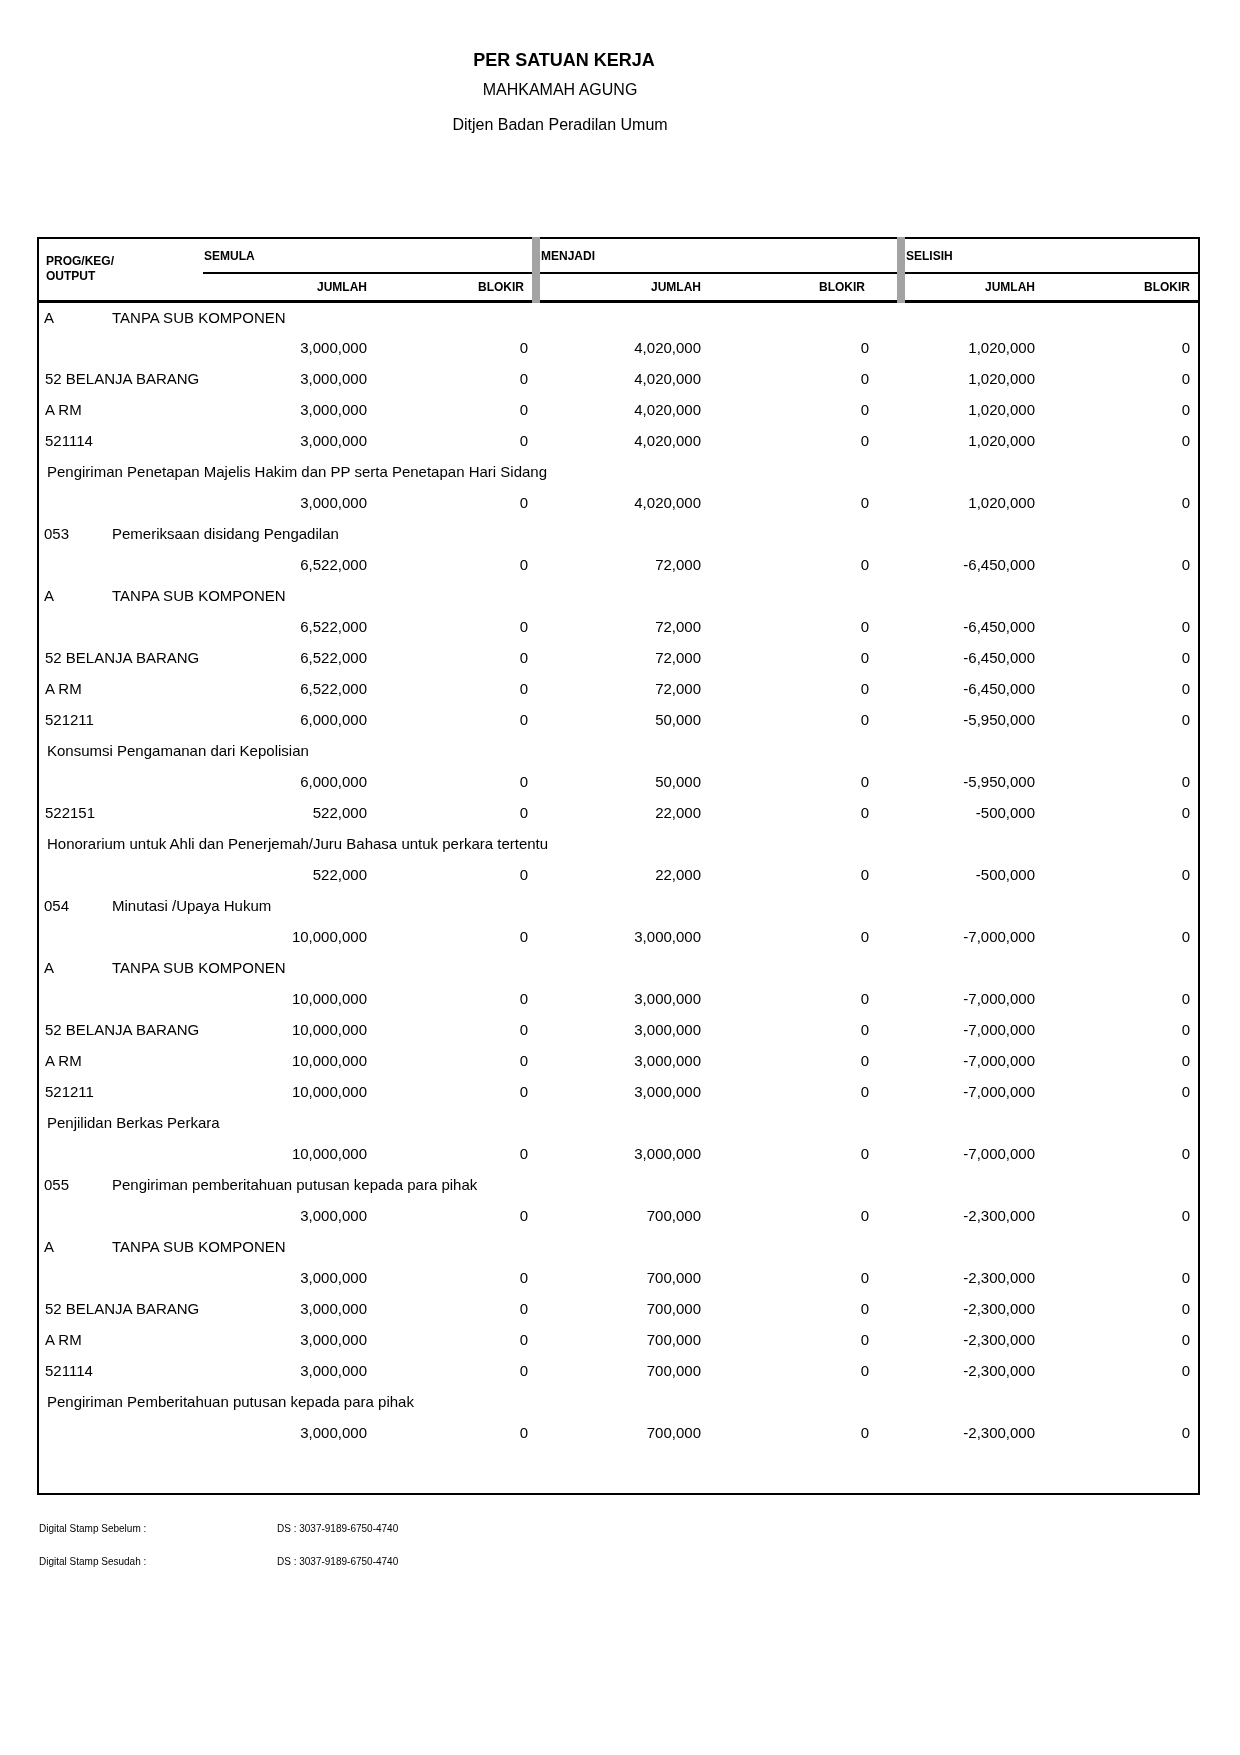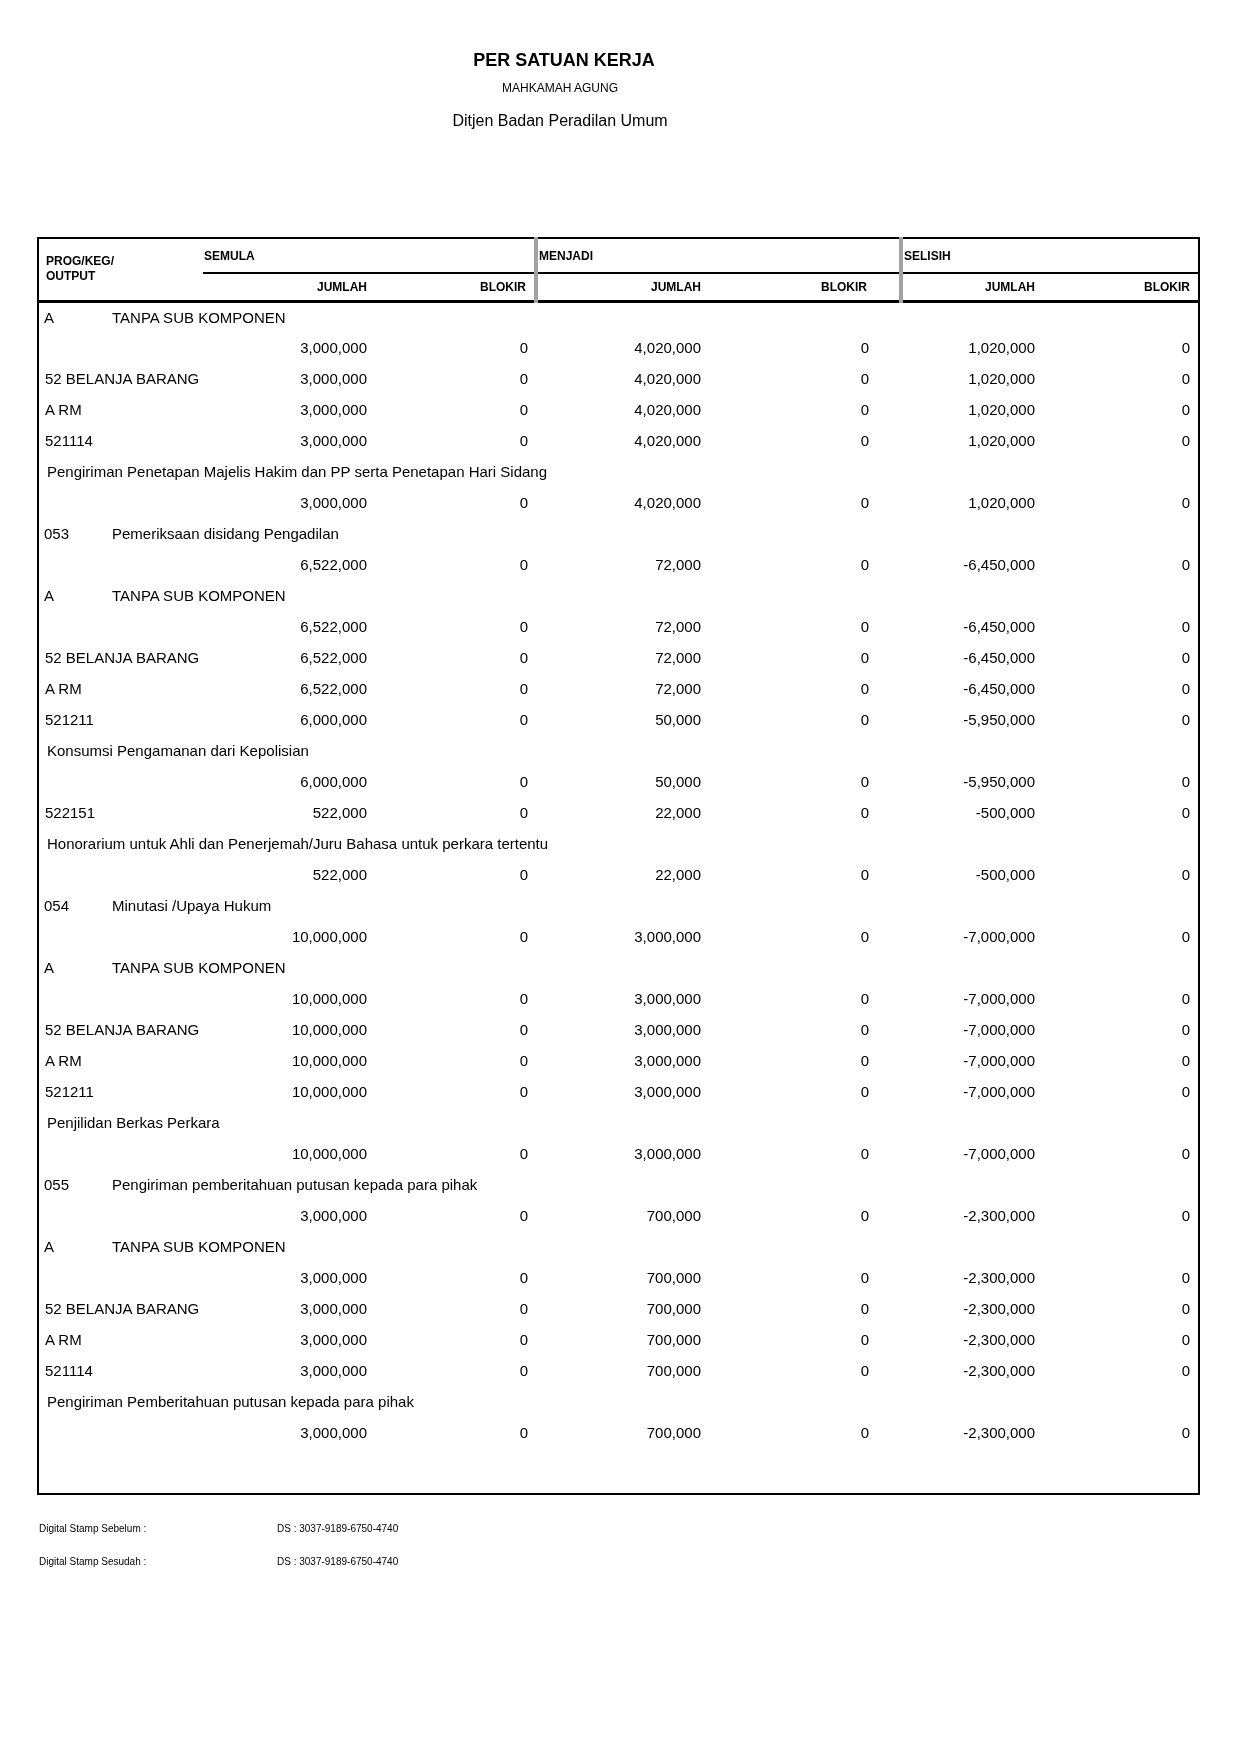--- a/index.html
+++ b/index.html
@@ -7,21 +7,21 @@
     width:1240px; height:1755px;
     background:#ffffff; color:#000;
     font-family:"Liberation Sans", sans-serif;
     position:relative;
   }
 
   
   .heading { position:absolute; top:50px; left:0; width:1120px; text-align:center; }
   .t1 { font-size:19px; font-weight:bold; margin:0 0 10px 0; }
   .t2 { font-size:18px; font-weight:bold; margin:0 0 10px 8px; }
-  .t3 { font-size:12px; font-weight:normal; margin:0 0 9px 0; }
+  .t3 { font-size:16px; font-weight:normal; margin:0 0 9px 0; }
   .t4 { font-size:16px; font-weight:normal; margin:17px; }
 
   
   table.matrix {
     position:absolute; top:237px; left:37px;
     width:1161px; border-collapse:collapse; table-layout:fixed;
     border:2px solid #000;
   }
   col.cl  { width:165px; }
   col.c2w { width:170px; }
@@ -34,21 +34,21 @@
   thead th { font-weight:bold; font-size:12px; }
   th.corner {
     text-align:left; vertical-align:middle;
     padding:0 0 0 7px; line-height:1.3;
     border-bottom:3px solid #000;
   }
   tr.grp-row { height:35px; }
   th.grp { text-align:left; vertical-align:middle; border-bottom:2px solid #000; }
   tr.sub-row { height:28px; }
   th.sub { text-align:right; vertical-align:middle; border-bottom:3px solid #000; }
-  .gdiv { border-left:4px solid #a3a3a3;border-radius:12px; }
+  .gdiv { border-left:8px solid #a3a3a3;border-radius:12px; }
 
   tbody td { font-size:15px; vertical-align:middle; padding:0; }
   tbody tr { height:31px; }
   td.num { text-align:right; }
   .c2 { padding-right:6px; }
   .c3 { padding-right:8px; }
   .c4 { padding-right:6px; }
   .c5 { padding-right:32px; }
   .c6 { padding-right:6px; }
   .c7 { padding-right:8px; }

